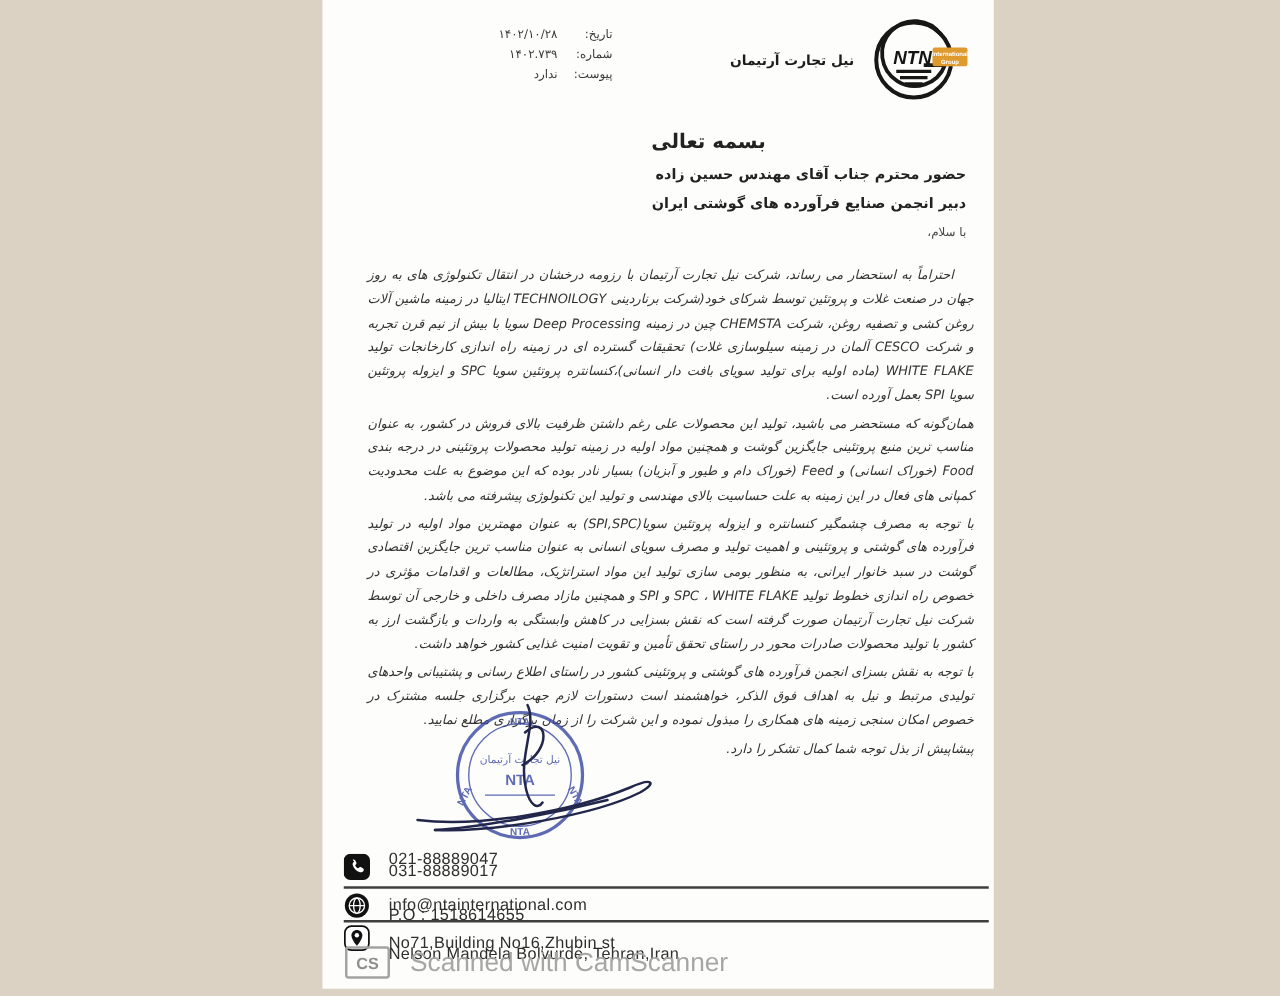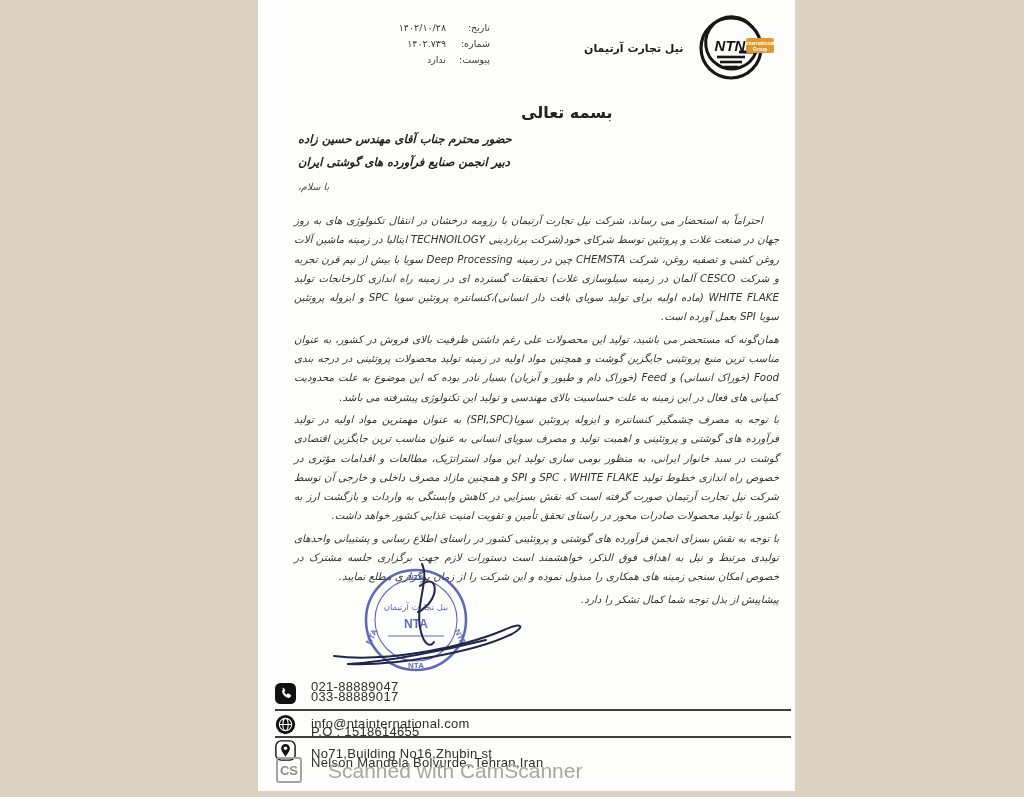--- a/index.html
+++ b/index.html
@@ -27,42 +27,42 @@
   }
   .logo-fa { font-size:11px; font-weight:700; color:#1c1c1c; direction:rtl; }
   
   .bismillah {
     position:absolute; top:103px; left:263px;
     font-size:16px; font-weight:700; color:#222; direction:rtl;
   }
   
   .recipient {
     position:absolute; top:128px; right:22px; left:40px;
-    direction:rtl; text-align:left;
-    font-size:11.5px; font-weight:700; line-height:22.5px; color:#222;font-style:italic;
+    direction:rtl; text-align:right;
+    font-size:11.5px; font-weight:700; line-height:22.5px; color:#222;
   }
   .salutation { font-size:9.5px; font-weight:400; color:#454545; margin-top:3px; }
   
   .body {
     position:absolute; top:211px; left:36px; right:16px;
     direction:rtl; text-align:justify;
     font-size:10.3px; line-height:19.3px; color:#333;
   }
   .body p { margin-bottom:3px;font-style:italic; }
   .body p.indent { text-indent:16px; }
   
   .stamp-svg { position:absolute; left:68px; top:558px; }
   
   .footer { position:absolute; left:17px; top:681px; width:516px; height:86px; font-family:"Liberation Sans", sans-serif; }
   .f-icon { position:absolute; left:0; width:21px; height:21px; }
   .f-text { position:absolute; left:36px; font-size:13px; line-height:9px; letter-spacing:.3px; color:#2e2e2e; }
   .divider { position:absolute; left:0; width:100%; border-top:2px solid #3f3f3f; }
   
   .cs-badge {
-    position:absolute; left:18px; top:757px; width:26px; height:26px;
+    position:absolute; left:18px; top:757px; width:36px; height:26px;
     border:2.5px solid #a3a3a3; border-radius:3px;
     display:flex; align-items:center; justify-content:center;
     font-family:"Liberation Sans", sans-serif; font-weight:700; font-size:13px; color:#8f8f8f;
   }
   .cs-text {
     position:absolute; left:54px; top:759px;
     font-family:"Liberation Sans", sans-serif; font-size:21px; color:#a6a6a6;margin-left:16px;
   }
 </style>
 </head>
@@ -136,21 +136,21 @@
         <path d="M 22 106 C 60 104, 120 92, 160 82"></path>
       </g>
     </svg>
 
     <div class="footer">
       <svg class="f-icon" style="top:2px" viewBox="0 0 24 24">
         <rect width="24" height="24" rx="6" fill="#111"></rect>
         <path fill="#fff" d="M8.2 5.6c.8-.5 1.8-.2 2.3.6l.9 1.6c.4.7.3 1.5-.3 2l-.7.6c.5 1.3 1.6 2.4 2.9 2.9l.6-.7c.5-.6 1.3-.7 2-.3l1.6.9c.8.5 1.1 1.5.6 2.3-.7 1.1-2 1.8-3.3 1.4-3.2-.9-5.7-3.4-6.6-6.6-.4-1.3.3-2.6 1.4-3.3z"></path>
       </svg>
       <div class="f-text" style="top:1px">021-88889047</div>
-      <div class="f-text" style="top:11px">033-88889017</div>
+      <div class="f-text" style="top:11px">031-88889017</div>
 
       <div class="divider" style="top:28px"></div>
 
       <svg class="f-icon" style="top:33px" viewBox="0 0 24 24">
         <circle cx="12" cy="12" r="11" fill="#111"></circle>
         <g stroke="#fff" stroke-width="1.2" fill="none">
           <circle cx="12" cy="12" r="7"></circle>
           <ellipse cx="12" cy="12" rx="3" ry="7"></ellipse>
           <line x1="5" y1="12" x2="19" y2="12"></line>
         </g>

